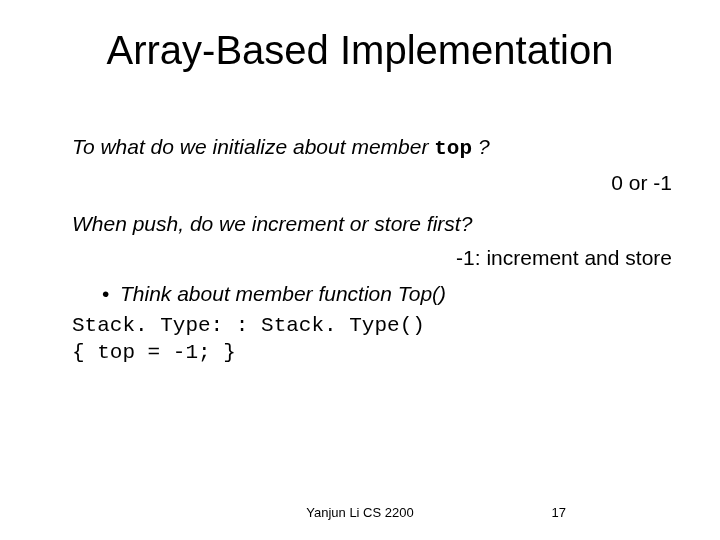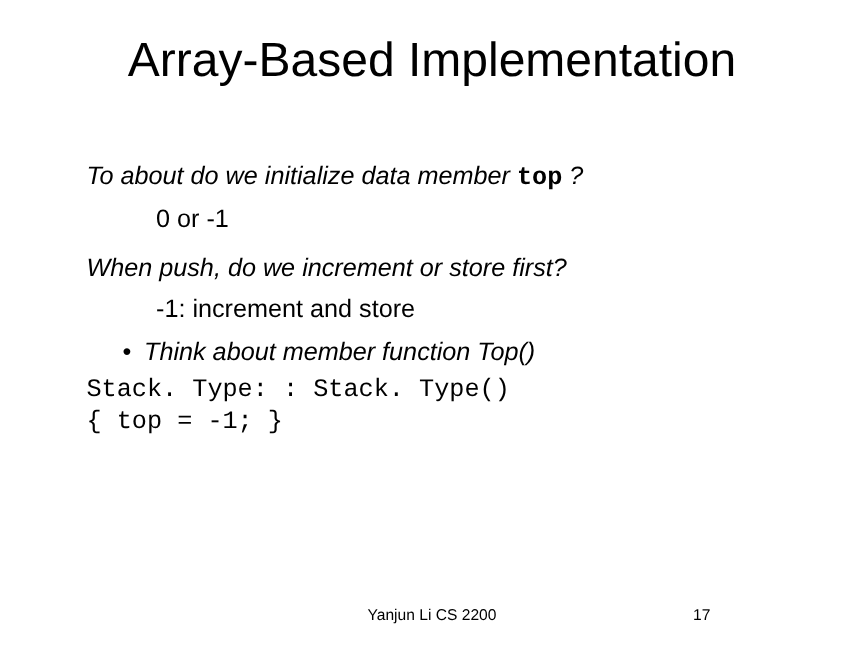--- a/index.html
+++ b/index.html
@@ -41,20 +41,21 @@
     margin: 14px 0 6px 0;
   }
   .q .code {
     font-family: "Courier New", Courier, monospace;
     font-style: normal;
     font-weight: bold;
   }
   .ans {
     margin: 8px 0 8px 58px;
     font-style: normal;
+    text-align: right;
   }
   .bullet-row {
     margin: 10px 0 4px 30px;
     font-style: italic;
   }
   .bullet-dot {
     display: inline-block;
     width: 18px;
     font-style: normal;
   }
@@ -68,35 +69,35 @@
     position: absolute;
     bottom: 20px;
     left: 0;
     width: 720px;
     text-align: center;
     font-size: 13px;
   }
   .footer-right {
     position: absolute;
     bottom: 20px;
-    right: 12px;
+    right: 38px;
     font-size: 13px;
   }
 </style>
 </head>
 <body>
 
 <div class="slide">
 
   <div class="title">Array-Based Implementation</div>
 
   <div class="body">
 
     <div class="q">
-      <span>To about do we initialize data member </span><span class="code">top</span><span>  ?</span>
+      <span>To what do we initialize about member </span><span class="code">top</span><span>  ?</span>
     </div>
 
     <div class="ans">0 or -1</div>
 
     <div class="q">When push, do we increment or store first?</div>
 
     <div class="ans">-1: increment and store</div>
 
 
     <div class="bullet-row">

